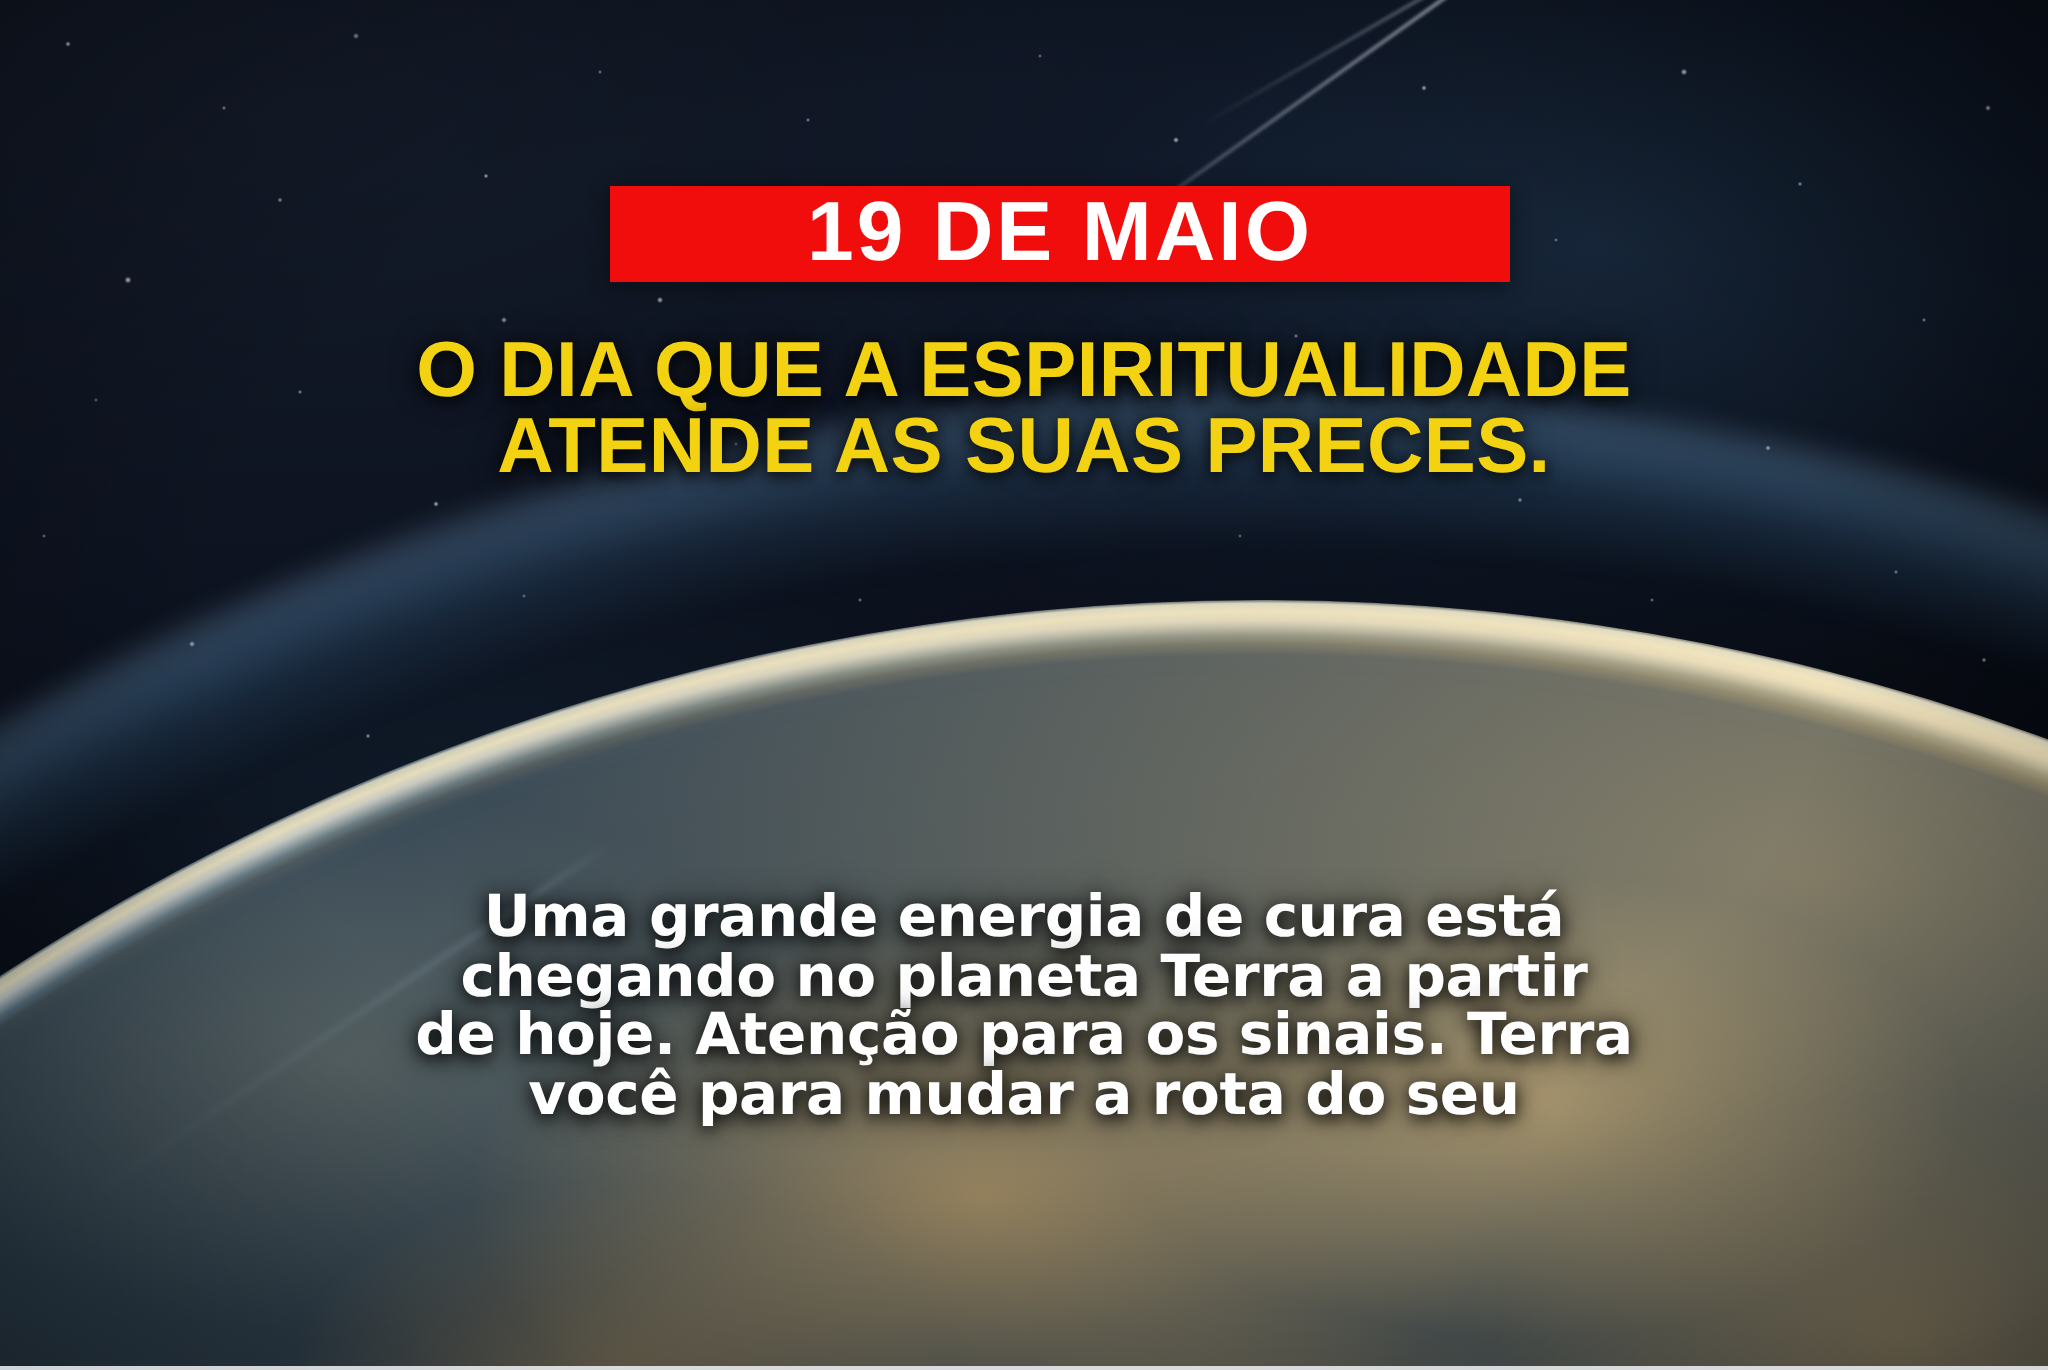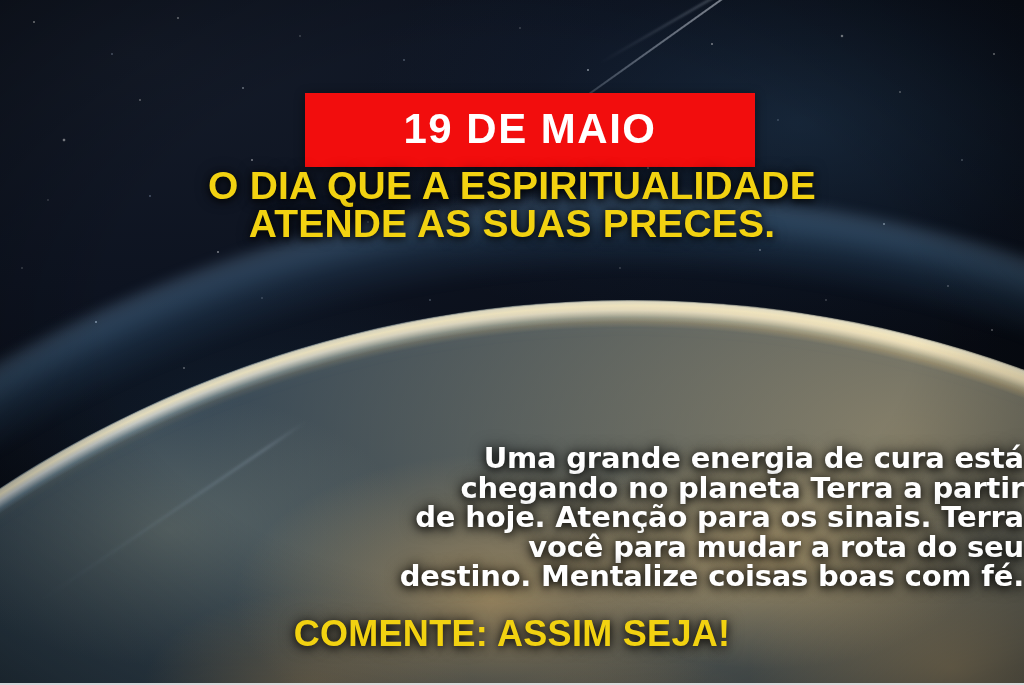--- a/index.html
+++ b/index.html
@@ -223,21 +223,21 @@
     background:rgba(236,238,240,.88);
   }
 
   
 
   .content{ position:absolute; inset:0; }
 
   .date-banner{
     position:absolute;
     left:305px; top:93px;
-    width:450px; height:74px;
+    width:450px; height:48px;
     background:#f20d0d;
     display:flex; align-items:center; justify-content:center;
     box-shadow:0 2px 10px rgba(0,0,0,.45);
   }
   .date-banner span{
     color:#ffffff;
     font-family:"Liberation Sans", sans-serif;
     font-weight:bold;
     font-size:42px;
     letter-spacing:1.5px;
@@ -256,21 +256,21 @@
     font-size:39px;
     line-height:38px;
     letter-spacing:.2px;
     text-shadow:0 2px 7px rgba(0,0,0,.80), 0 0 14px rgba(0,0,0,.55);
   }
   .headline .ln{ display:block; white-space:nowrap; }
 
   .body-copy{
     position:absolute;
     left:0; right:0; top:444px;
-    text-align:right;
+    text-align:center;
     color:#ffffff;
     font-family:"DejaVu Sans", sans-serif;
     font-weight:bold;
     font-size:29px;
     line-height:29.5px;
     letter-spacing:-.2px;
     text-shadow:0 2px 8px rgba(0,0,0,.88), 0 0 16px rgba(0,0,0,.70);
   }
   .body-copy .ln{ display:block; white-space:nowrap; }
 
@@ -318,21 +318,19 @@
     <div class="headline">
       <span class="ln">O DIA QUE A ESPIRITUALIDADE</span>
       <span class="ln">ATENDE AS SUAS PRECES.</span>
     </div>
 
     <div class="body-copy">
       <span class="ln">Uma grande energia de cura está</span>
       <span class="ln">chegando no planeta Terra a partir</span>
       <span class="ln">de hoje. Atenção para os sinais. Terra</span>
       <span class="ln">você para mudar a rota do seu</span>
-      <span class="ln">destino. Mentalize coisas boas com fé.</span>
     </div>
 
-    <div class="cta">COMENTE: ASSIM SEJA!</div>
 
   </div>
 
   <div class="bottom-edge"></div>
 </div>
 
 </body></html>

